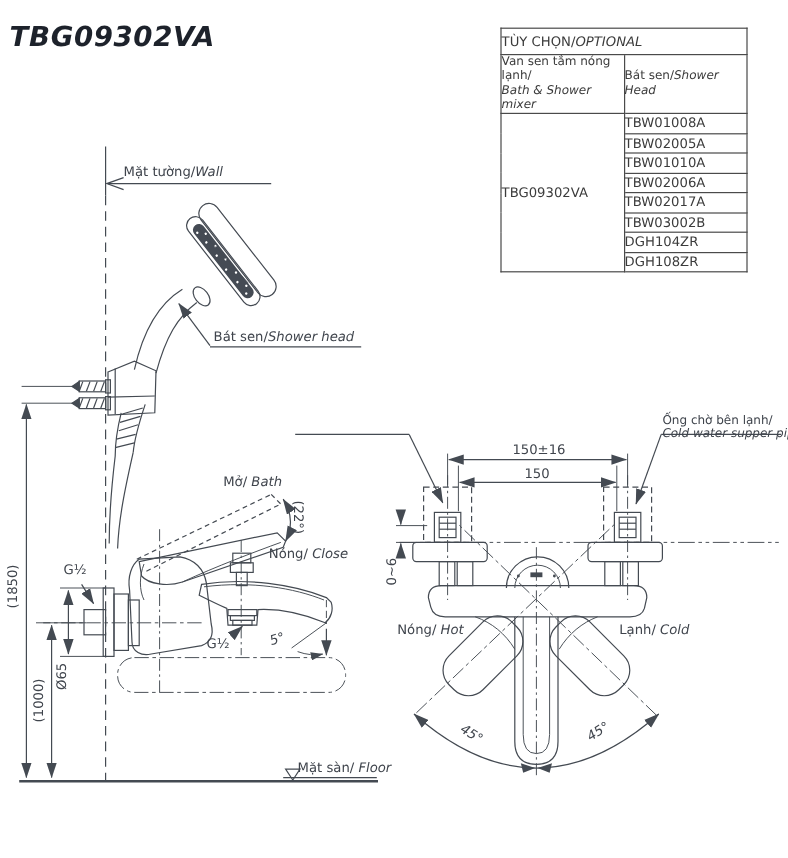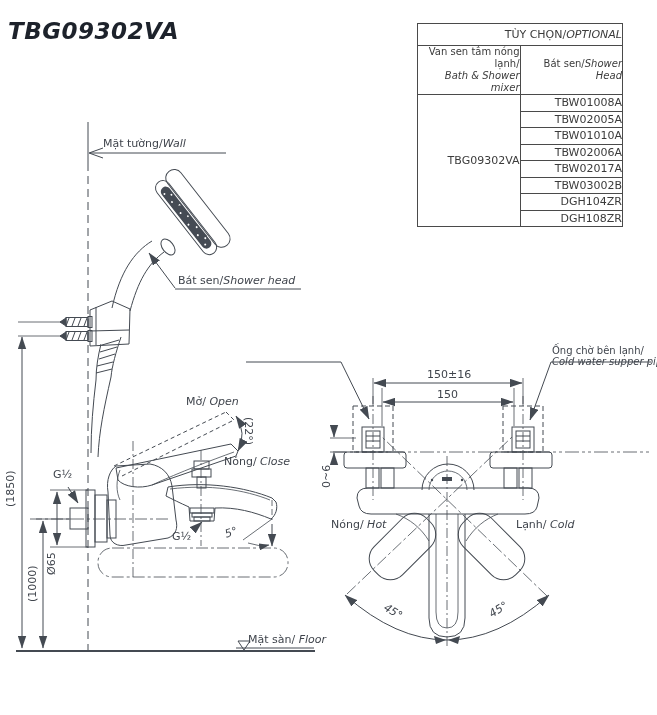--- a/index.html
+++ b/index.html
@@ -9,21 +9,21 @@
          color:#1d222b;letter-spacing:0.5px;}
   svg.art{position:absolute;left:0;top:0;}
   .lbl{position:absolute;font-size:11px;line-height:12px;white-space:nowrap;color:#3f444c;}
   .lbl i{}
   .lbl.small{font-size:10px;line-height:11px;}
   .rotccw{transform:rotate(-90deg);transform-origin:0 0;}
   .rotcw{transform:rotate(90deg);transform-origin:0 0;}
   
   .opt-table{position:absolute;left:417px;top:23px;width:206px;border-collapse:collapse;
              font-size:11px;color:#3b3b3b;table-layout:fixed;}
-  .opt-table td,.opt-table th{border:1.4px solid #4a4a4a;padding:0;text-align:right;
+  .opt-table td,.opt-table th{border:1.4px solid #4a4a4a;padding:0;text-align:left;
              font-weight:normal;vertical-align:middle;}
   .opt-table .hd{height:21px;font-size:11px;}
   .opt-table .colhd{height:29px;font-size:10px;line-height:12px;}
   .opt-table .code{height:15.5px;font-size:11px;margin-left:20px;}
   .opt-table .c1{width:116px;margin-top:30px;}
   .opt-table .c2{width:90px;}
   .opt-table i{font-style:italic;}
 </style>
 </head>
 <body>
@@ -279,21 +279,21 @@
     <tr>
           <td class="code">DGH108ZR</td>
         </tr>
   </tbody>
     </table>
 
   <div class="lbl" style="left:103px;top:138px;"><span>Mặt tường/</span><i>Wall</i></div>
 
   <div class="lbl" style="left:178px;top:275px;"><span>Bát sen/</span><i>Shower head</i></div>
 
-  <div class="lbl" style="left:186px;top:396px;"><span>Mở/</span><i> Open</i></div>
+  <div class="lbl" style="left:186px;top:396px;"><span>Mở/</span><i> Bath</i></div>
 
   <div class="lbl rotcw" style="left:254px;top:417px;">(22°)</div>
 
   <div class="lbl" style="left:224px;top:456px;"><span>Nóng/</span><i> Close</i></div>
 
   <div class="lbl" style="left:53px;top:469px;">G½</div>
 
   <div class="lbl" style="left:172px;top:531px;">G½</div>
 
   <div class="lbl" style="left:225px;top:527px;font-style:italic;transform:rotate(-18deg);">5°</div>

